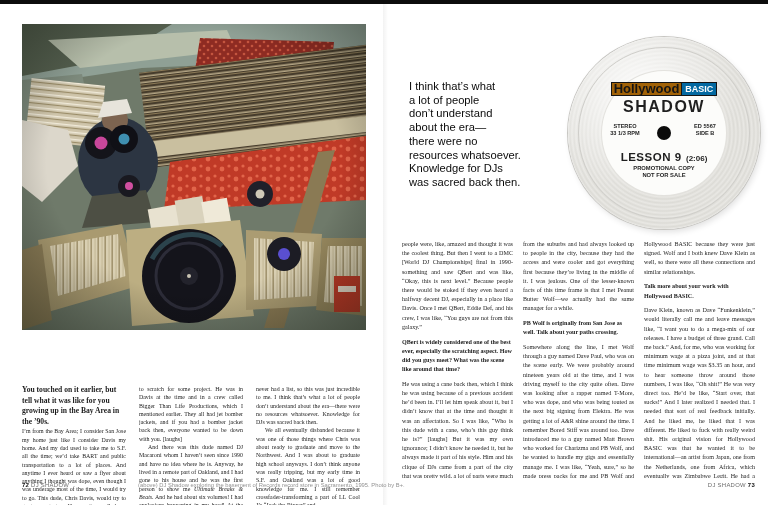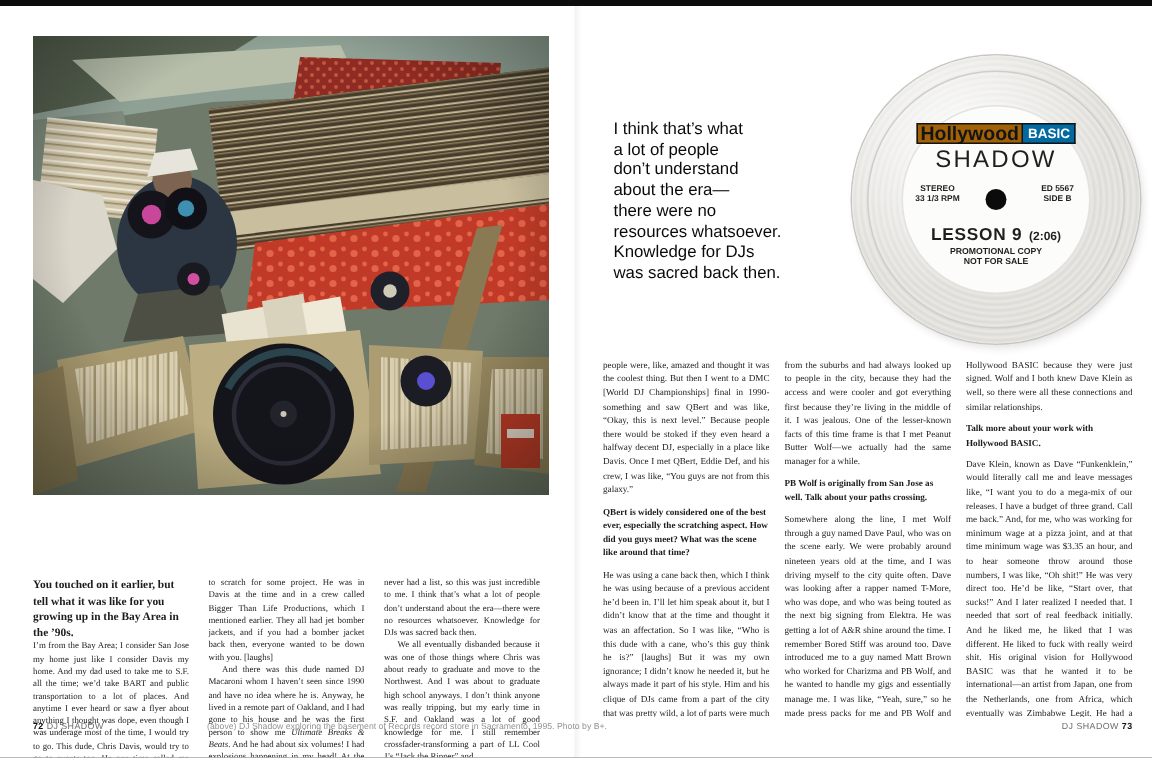--- a/index.html
+++ b/index.html
@@ -43,21 +43,21 @@
           border:1px solid #cfceca;}
   .label{position:absolute;left:34px;top:34px;width:124px;height:124px;border-radius:50%;
          background:#fcfcfa;box-shadow:0 0 0 1px #e3e2de;
          font-family:"Liberation Sans",sans-serif;color:#1f1f1f;}
   .logo{position:absolute;left:0;right:0;top:11px;display:flex;justify-content:center;}
   .logo .hw{border:1.4px solid #141414;background:#a16207;color:#141414;
             font-weight:bold;font-size:13px;line-height:11px;padding:0 2px;}
   .logo .bs{background:#0369a1;color:#fff;font-weight:bold;font-size:9px;line-height:11px;
             padding:1.4px 3px 0 3px;border:1.4px solid #141414;border-left:none;}
   .artist{position:absolute;left:0;right:0;top:27px;text-align:center;
-          font-weight:normal;font-size:16px;letter-spacing:1.5px;}
+          font-weight:bold;font-size:16px;letter-spacing:1.5px;}
   .specs{position:absolute;top:52px;font-weight:bold;font-size:5.6px;line-height:6.6px;
          text-align:center;white-space:pre-line;}
   .specs-left{left:3px;width:40px;}
   .specs-right{right:3px;width:36px;}
   .hole{position:absolute;left:55px;top:55px;width:14px;height:14px;border-radius:50%;background:#0b0b0b;}
   .track{position:absolute;left:0;right:0;top:76px;text-align:center;font-weight:bold;}
   .track .tt{font-size:11.5px;letter-spacing:0.5px;}
   .track .td{font-size:8px;}
   .promo{position:absolute;left:0;right:0;top:94px;text-align:center;
          font-weight:bold;font-size:5.8px;line-height:6.8px;white-space:pre-line;}

